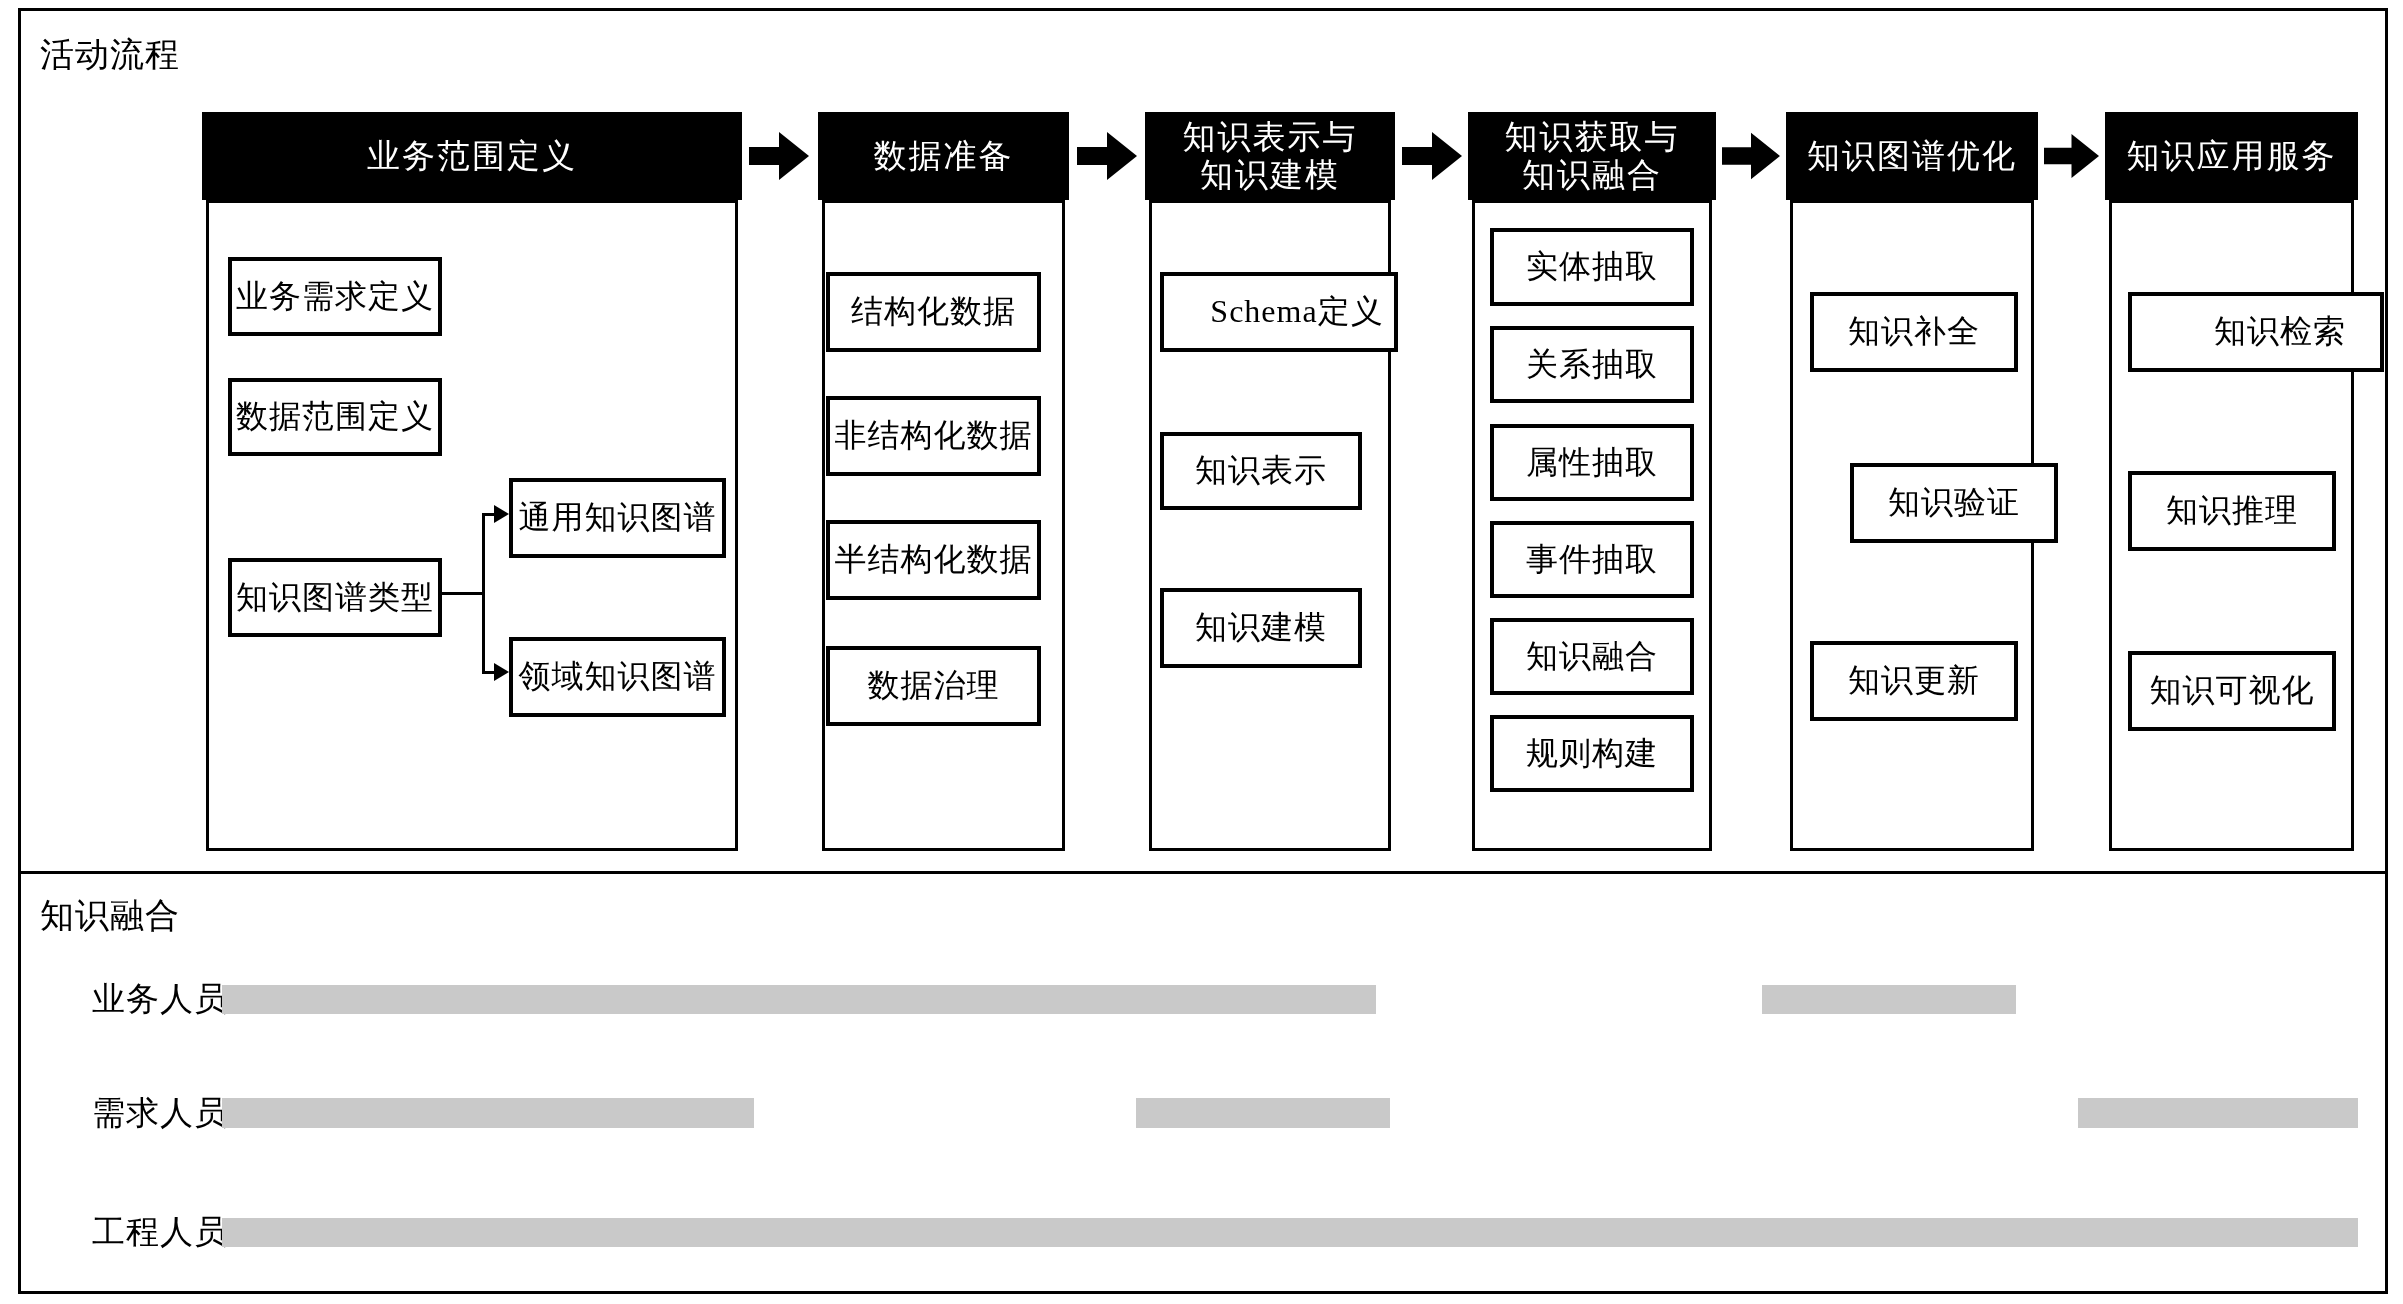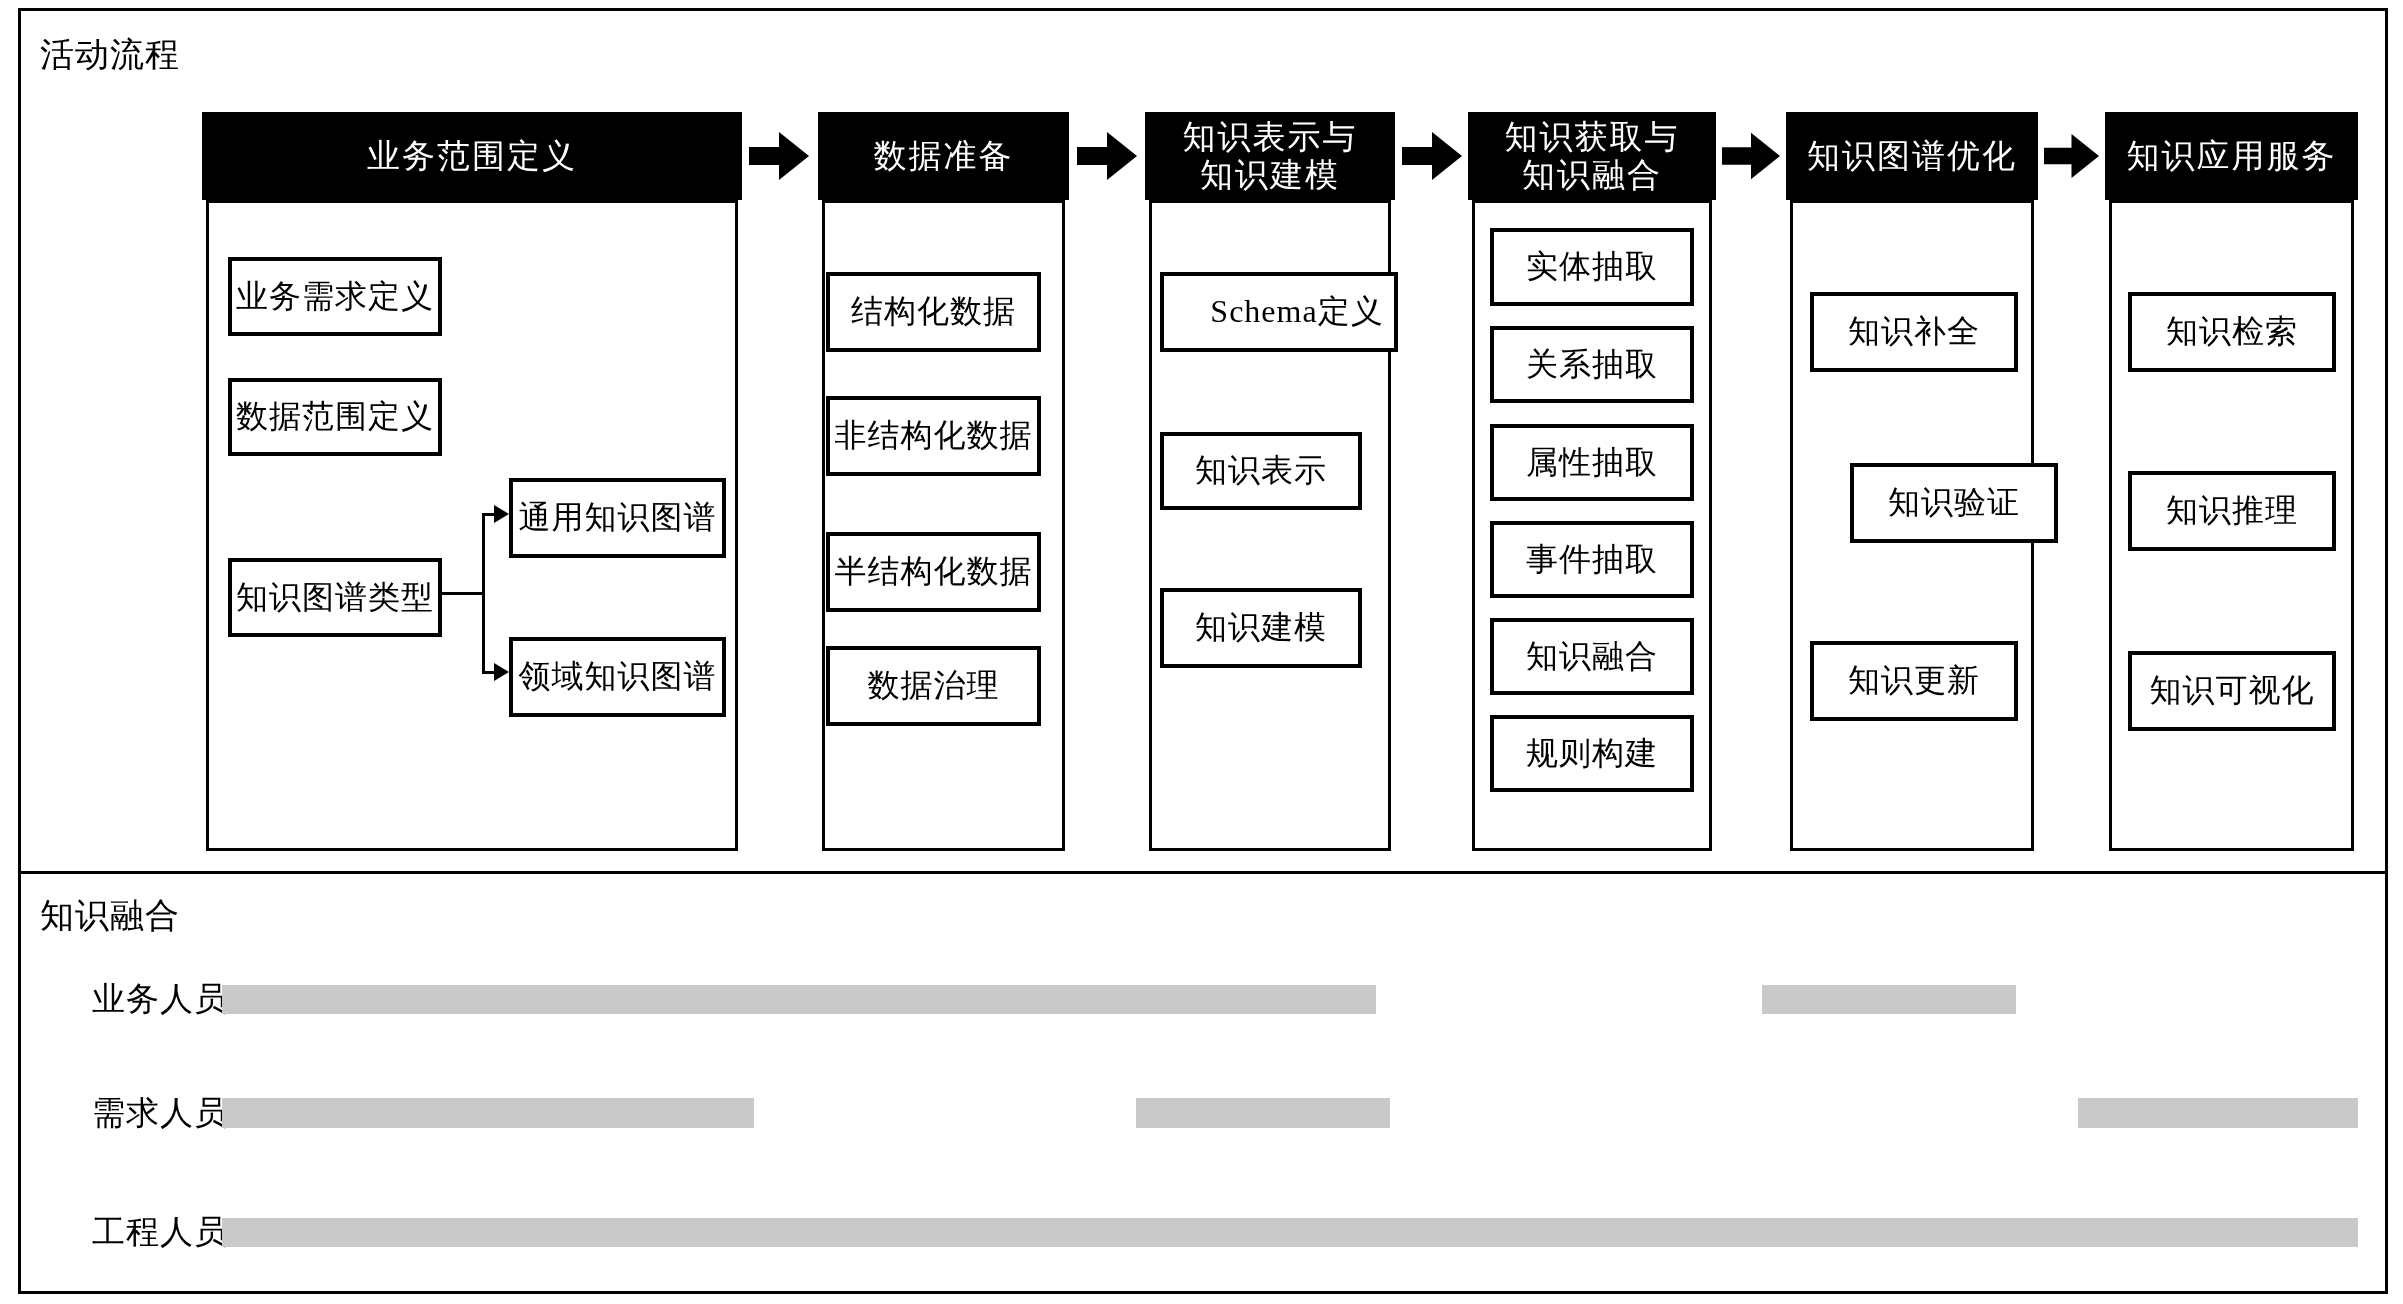--- a/index.html
+++ b/index.html
@@ -46,21 +46,21 @@
   <div class="abs hline" style="left:482px;top:671px;width:14px;height:3px;"></div>
   <div class="abs arrowhead" style="left:494px;top:505px;"></div>
   <div class="abs arrowhead" style="left:494px;top:663px;"></div>
 
   <div class="abs col-header" style="left:818px;top:112px;width:251px;height:88px;">
     <span>数据准备</span>
   </div>
   <div class="abs col-body" style="left:822px;top:200px;width:237px;height:645px;"></div>
   <div class="abs ibox" style="left:826px;top:272px;width:207px;height:72px;">结构化数据</div>
   <div class="abs ibox" style="left:826px;top:396px;width:207px;height:72px;text-align:center;">非结构化数据</div>
-  <div class="abs ibox" style="left:826px;top:520px;width:207px;height:72px;margin-top:12px;">半结构化数据</div>
+  <div class="abs ibox" style="left:826px;top:520px;width:207px;height:72px;">半结构化数据</div>
   <div class="abs ibox" style="left:826px;top:646px;width:207px;height:72px;">数据治理</div>
 
   <div class="abs col-header" style="left:1145px;top:112px;width:250px;height:88px;">
     <span>知识表示与</span>
     <span>知识建模</span>
   </div>
   <div class="abs col-body" style="left:1149px;top:200px;width:236px;height:645px;"></div>
   <div class="abs ibox" style="left:1160px;top:272px;width:194px;height:72px;padding-left:36px;">Schema定义</div>
   <div class="abs ibox" style="left:1160px;top:432px;width:194px;height:70px;">知识表示</div>
   <div class="abs ibox" style="left:1160px;top:588px;width:194px;height:72px;">知识建模</div>
@@ -82,21 +82,21 @@
   </div>
   <div class="abs col-body" style="left:1790px;top:200px;width:238px;height:645px;"></div>
   <div class="abs ibox" style="left:1810px;top:292px;width:200px;height:72px;">知识补全</div>
   <div class="abs ibox" style="left:1810px;top:463px;width:200px;height:72px;margin-left:40px;">知识验证</div>
   <div class="abs ibox" style="left:1810px;top:641px;width:200px;height:72px;">知识更新</div>
 
   <div class="abs col-header" style="left:2105px;top:112px;width:253px;height:88px;">
     <span>知识应用服务</span>
   </div>
   <div class="abs col-body" style="left:2109px;top:200px;width:239px;height:645px;"></div>
-  <div class="abs ibox" style="left:2128px;top:292px;width:200px;height:72px;">知识检索</div>
+  <div class="abs ibox" style="left:2128px;top:292px;width:200px;height:72px;padding-left:48px;">知识检索</div>
   <div class="abs ibox" style="left:2128px;top:471px;width:200px;height:72px;">知识推理</div>
   <div class="abs ibox" style="left:2128px;top:651px;width:200px;height:72px;">知识可视化</div>
 
   <svg class="abs flow-arrow" style="left:748px;top:132px;" width="62" height="48" viewBox="0 0 60 48">
       <polygon points="0,15 30,15 30,0 60,24 30,48 30,33 0,33" fill="#000"></polygon>
     </svg>
   <svg class="abs flow-arrow" style="left:1076px;top:132px;" width="62" height="48" viewBox="0 0 60 48">
       <polygon points="0,15 30,15 30,0 60,24 30,48 30,33 0,33" fill="#000"></polygon>
     </svg>
   <svg class="abs flow-arrow" style="left:1402px;top:132px;" width="60" height="48" viewBox="0 0 60 48">

